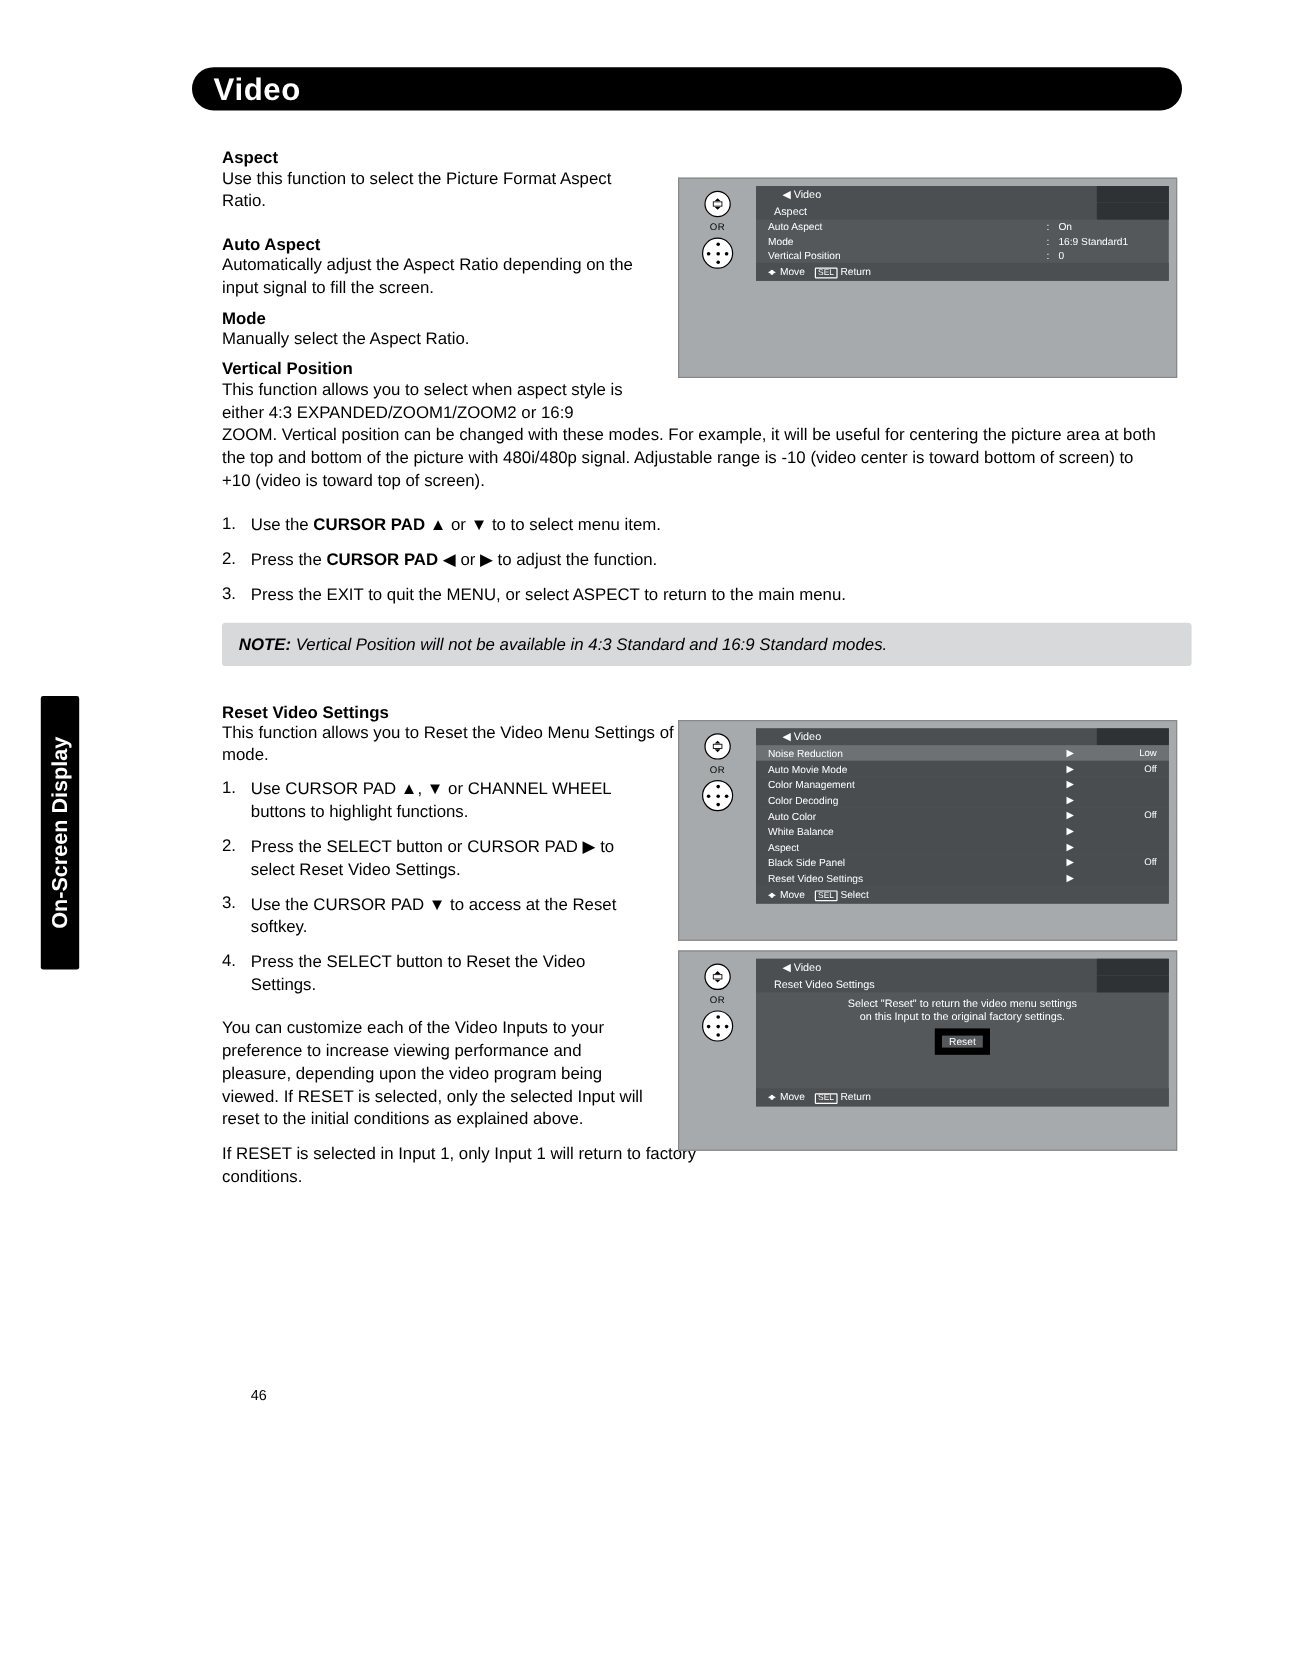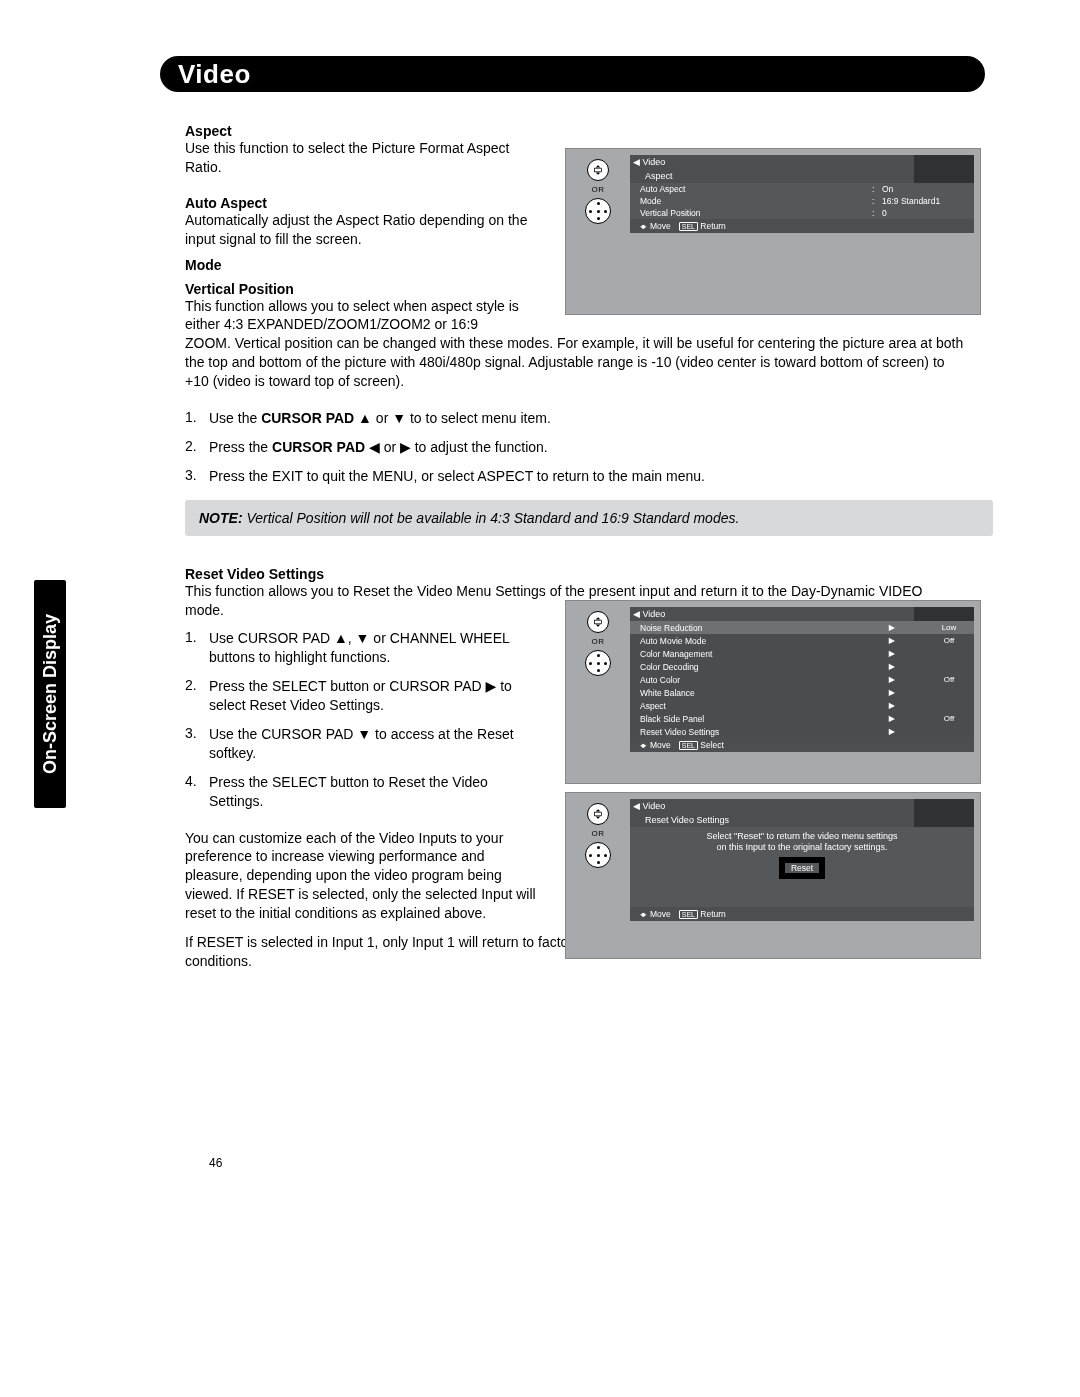--- a/index.html
+++ b/index.html
@@ -97,21 +97,21 @@
   }
   .osd-inner {
     position: absolute;
     background: #55585b;
     left: 64px;
     right: 6px;
   }
   .osd-title {
     color: #fff;
     font-size: 9px;
-    padding: 2px 3px;
+    padding: 2px 22px;
     background: #4c4f52;
     border-right: 60px solid #2f3234;
   }
   .osd-sub {
     color: #fff;
     font-size: 9px;
     padding: 2px 10px;
     background: #4c4f52;
     border-right: 60px solid #2f3234;
   }
@@ -204,21 +204,21 @@
     color: #fff;
     font-size: 8.5px;
     padding: 1.5px 10px;
     display: flex;
     align-items: center;
     background: #4a4d50;
   }
   .menu-item.hl { background: #6e7174; }
   .menu-item .lab { flex: 1; }
   .menu-item .ar { font-size: 8px; margin-left: 4px; }
-  .menu-item .val { width: 30px; text-align: center; font-size: 8px; padding-left: 39px; }
+  .menu-item .val { width: 30px; text-align: right; font-size: 8px; padding-left: 39px; }
 </style>
 </head>
 <body>
 
 <div class="page">
 
   <div class="header-pill">
     <span class="title">Video</span>
   </div>
 
@@ -226,20 +226,21 @@
 
   <div class="content">
 
     <div class="sec-heading">Aspect</div>
     <div class="body-text narrow">Use this function to select the Picture Format Aspect Ratio.</div>
 
     <div class="sec-heading" style="margin-top:18px">Auto Aspect</div>
     <div class="body-text narrow">Automatically adjust the Aspect Ratio depending on the input signal to fill the screen.</div>
 
     <div class="sec-heading">Mode</div>
+    <div class="body-text narrow">Manually select the Aspect Ratio.</div>
 
     <div class="sec-heading">Vertical Position</div>
     <div class="body-text narrow">This function allows you to select when aspect style is either 4:3 EXPANDED/ZOOM1/ZOOM2 or 16:9</div>
     <div class="body-text" style="width:780px;">ZOOM.  Vertical position can be changed with these modes.  For example, it will be useful for centering the picture area at both the top and bottom of the picture with 480i/480p signal.  Adjustable range is -10 (video center is toward bottom of screen) to +10 (video is toward top of screen).</div>
 
     <div class="listblock" style="margin-top:18px;">
       <div class="li">
         <span class="num">1.</span>
         <span class="body-text">
           <span>Use the </span><span class="b">CURSOR PAD</span><span> ▲ or ▼ to to select menu item.</span>

